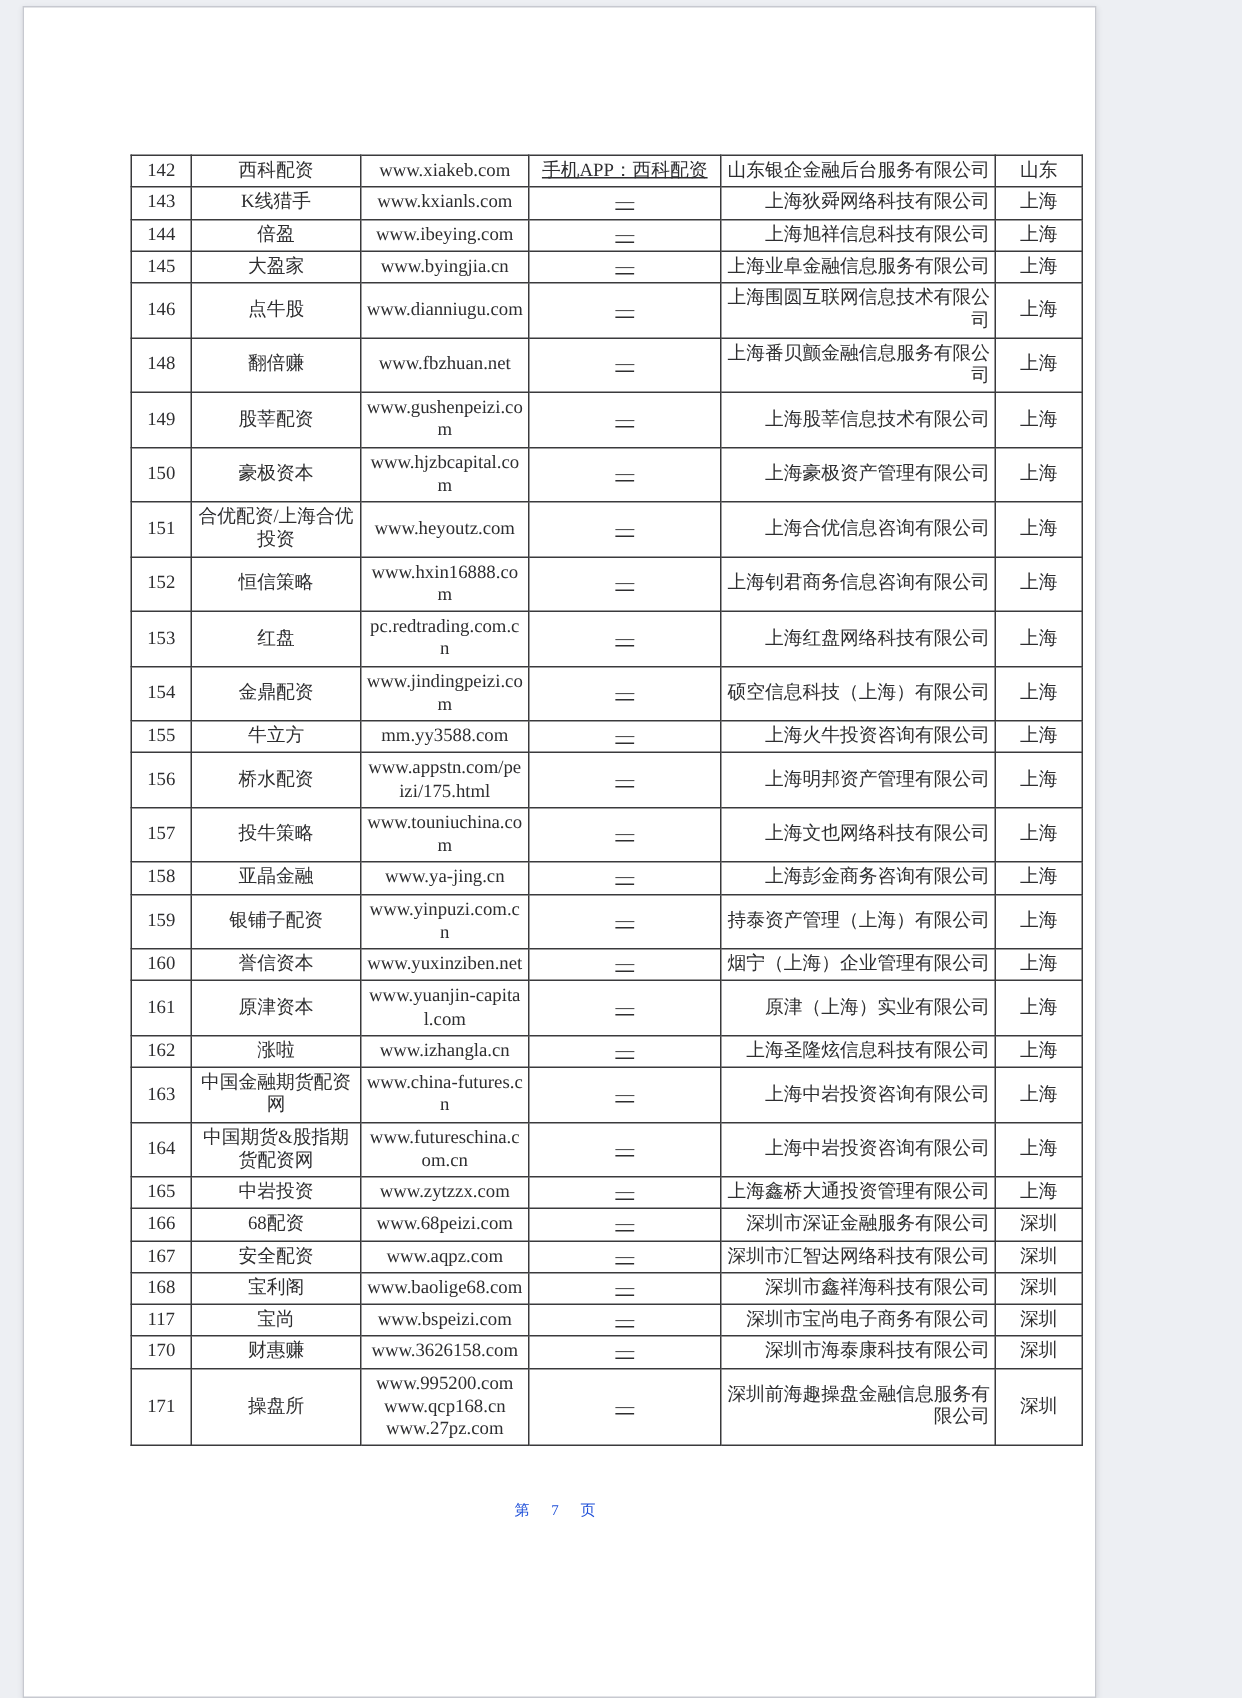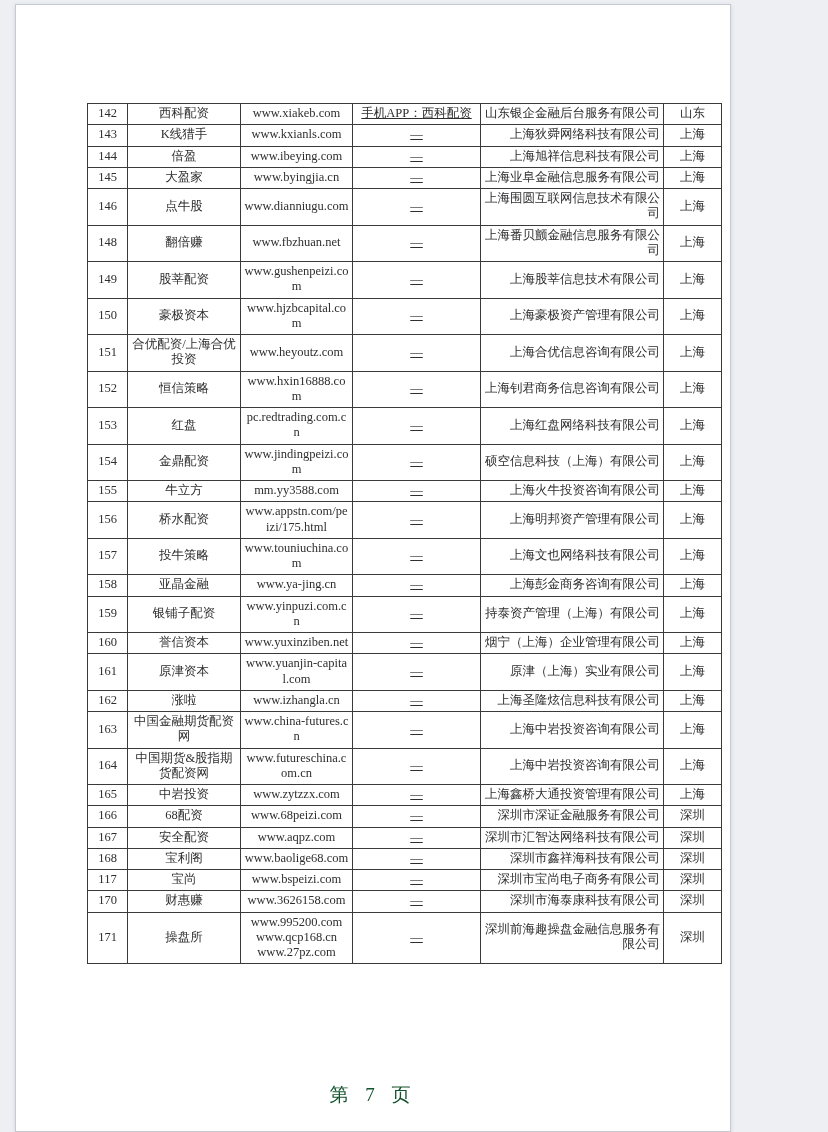--- a/index.html
+++ b/index.html
@@ -35,26 +35,26 @@
     word-wrap:break-word;
   }
   td.c-no     { text-align:center; font-size:13px; }
   td.c-name   { text-align:center; padding-left:8px; padding-right:8px;margin-left:36px; }
   td.c-site   { text-align:center; word-break:break-all; white-space:pre-line; padding-left:4px; }
   td.c-app    { text-align:center; white-space:nowrap; font-size:12px; color:#3a3a3c;text-decoration:underline; }
   td.c-company{ text-align:right; padding-left:4px; padding-right:9px; }
   td.c-region { text-align:center; }
   .page-footer {
     position:absolute;
-    left:0; top:1077px;
+    left:0; top:995px;
     width:100%;
     text-align:center;
-    font-size:19px;
+    font-size:10px;
     letter-spacing:6px;
-    color:#14532d;
+    color:#1d4ed8;
   }
 </style>
 </head>
 <body>
 
 <div class="paper">
 
   <table class="roster">
     <colgroup>
       <col style="width:40px">

